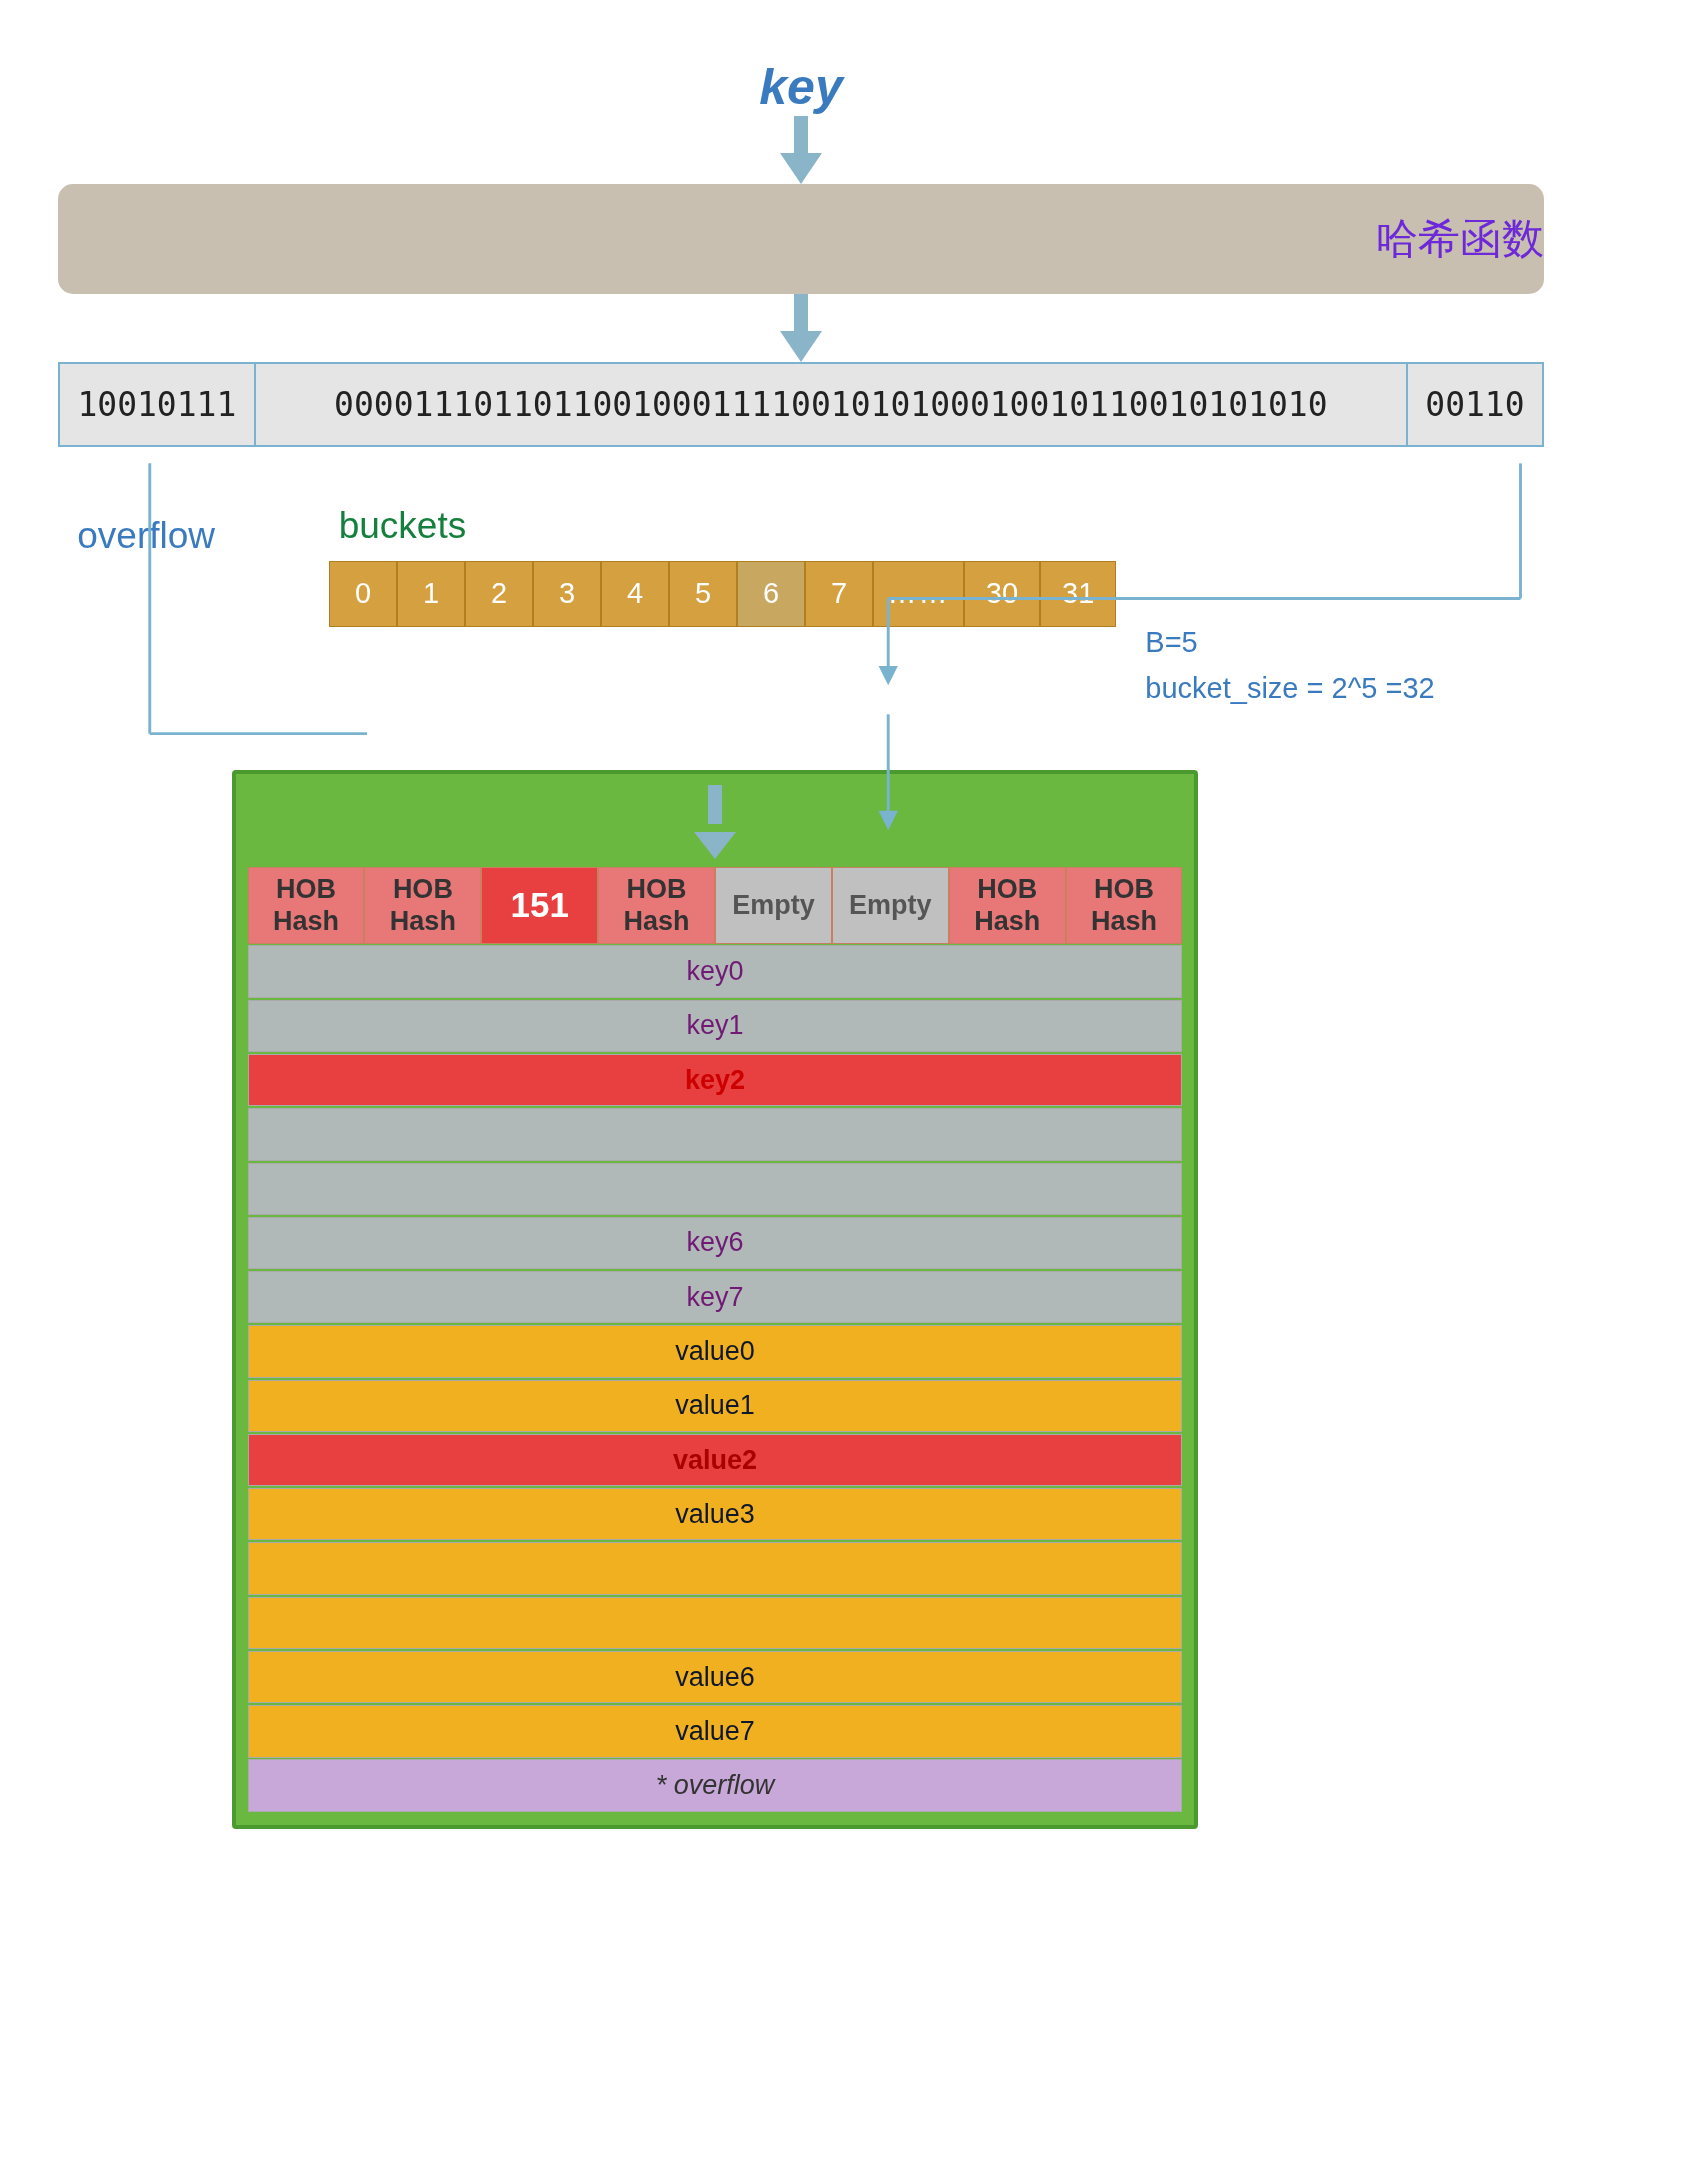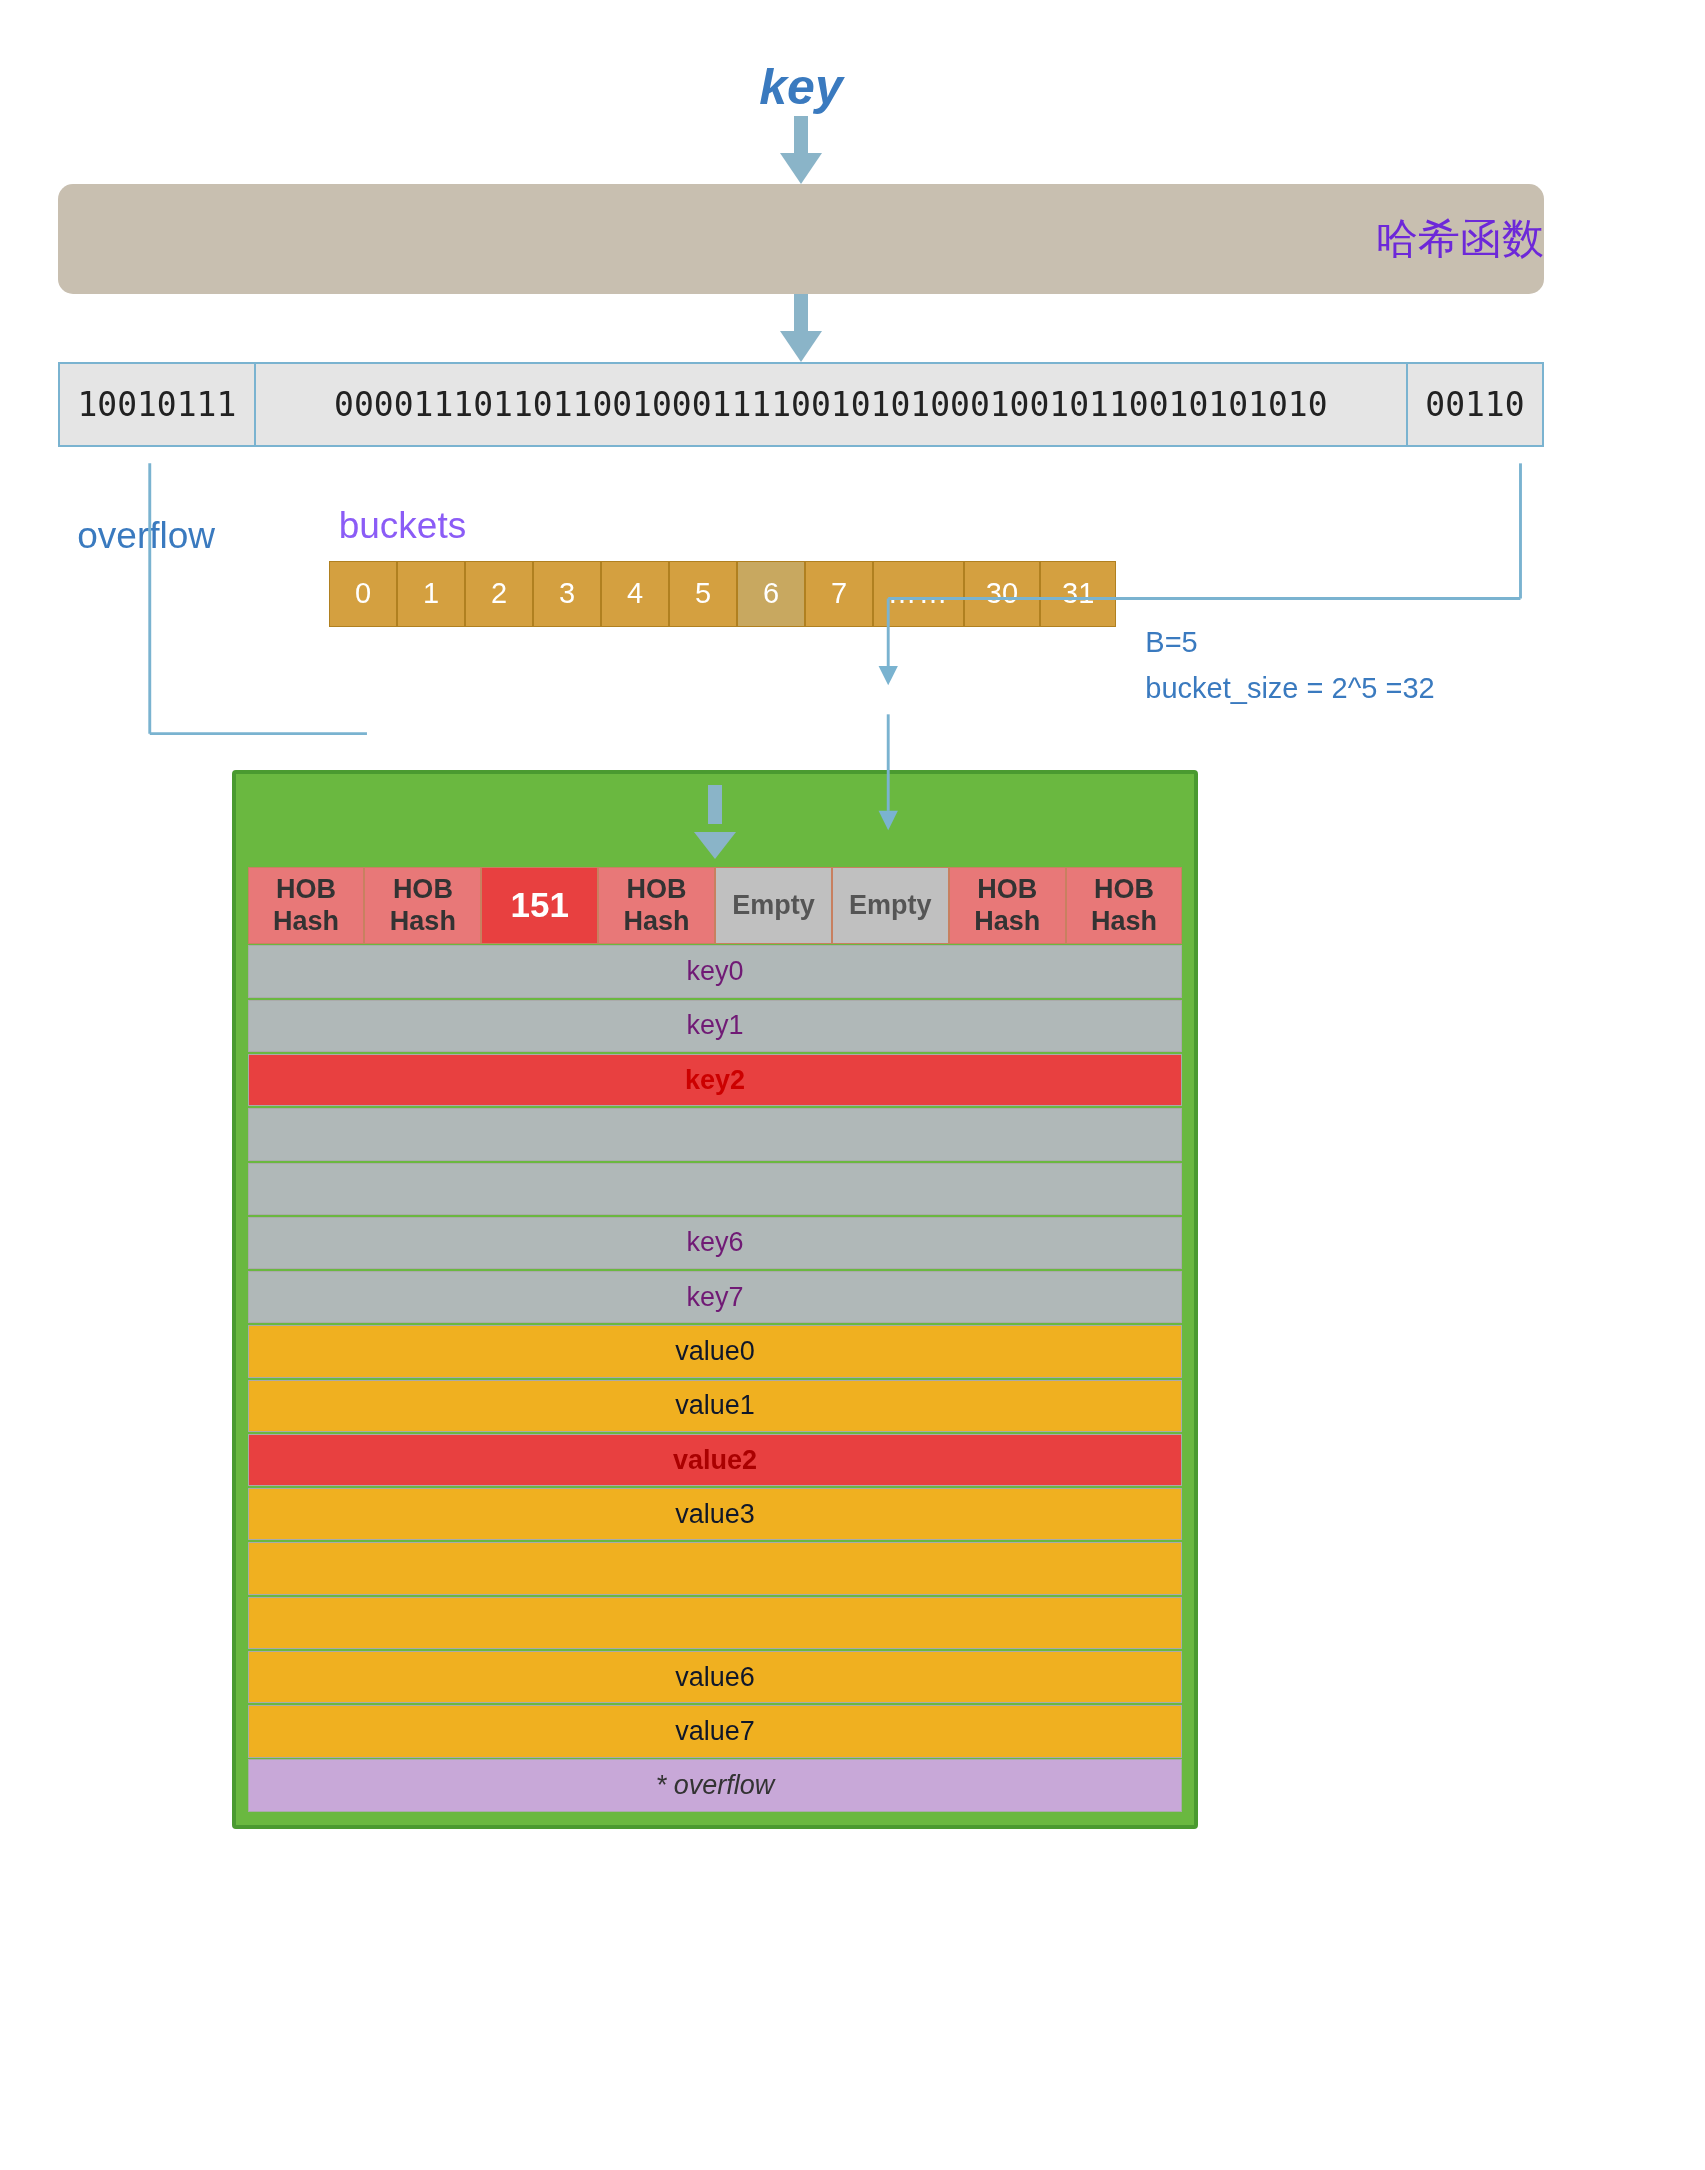--- a/index.html
+++ b/index.html
@@ -97,21 +97,21 @@
       min-width: 212px;
     }
 
     
     .buckets-section {
       margin-left: 39px;
       flex: 1;
     }
 
     .buckets-label {
-      color: #8b5cf6;
+      color: #15803d;
       font-size: 37px;
       margin-bottom: 13.5px;
       margin-left: 9.7px;
     }
 
     .buckets-row {
       display: flex;
       flex-direction: row;
       align-items: stretch;
     }

